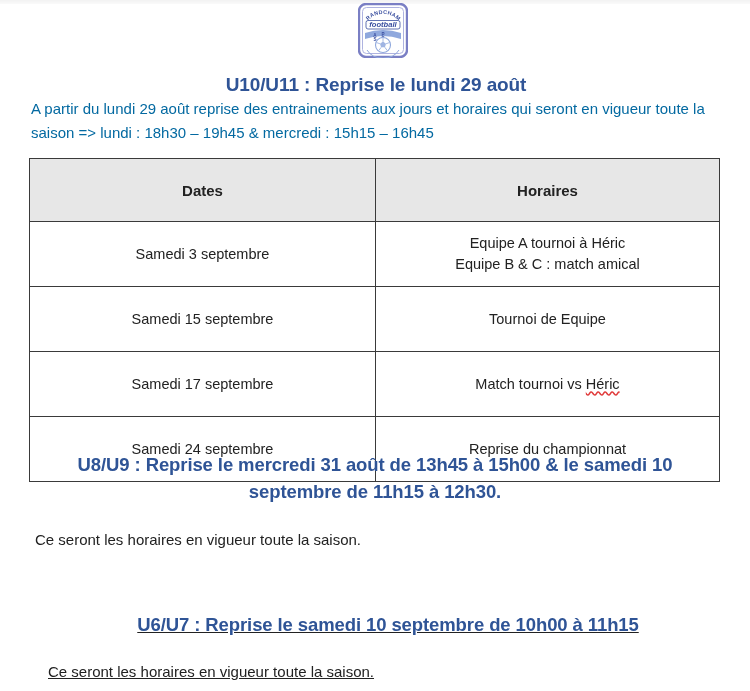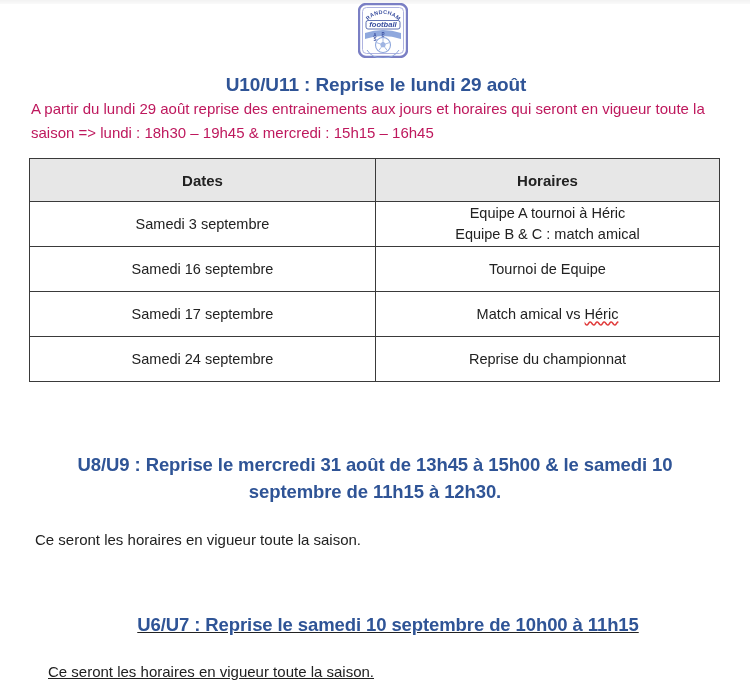--- a/index.html
+++ b/index.html
@@ -51,40 +51,40 @@
     width: 750px;
   }
 
   .intro {
     position: absolute;
     top: 97px;
     left: 31px;
     width: 690px;
     font-size: 15px;
     line-height: 24px;
-    color: #be185d;
+    color: #0369a1;
     text-align: left;
   }
 
   
   .sched-table {
     position: absolute;
     top: 158px;
     left: 29px;
     width: 690px;
     border-collapse: collapse;
     table-layout: fixed;
     font-size: 14.5px;
   }
   .sched-table th,
   .sched-table td {
     border: 1.5px solid #3a3a3a;
     text-align: center;
     vertical-align: middle;
-    padding: 0 6px;
+    padding: 10px 6px;
     color: #222222;
     font-weight: 400;
   }
   .sched-table th {
     background: #e7e7e7;
     font-weight: 700;
     height: 42px;
     font-size: 15px;
   }
   .sched-table td { height: 44px; line-height: 21px; }
@@ -179,26 +179,26 @@
   </thead>
   <tbody>
     <tr>
       <td>Samedi 3 septembre</td>
       <td>
         <span class="cell-line">Equipe A tournoi à Héric</span>
         <span class="cell-line">Equipe B &amp; C : match amical</span>
       </td>
     </tr>
     <tr>
-      <td>Samedi 16 septembre</td>
+      <td>Samedi 15 septembre</td>
       <td>Tournoi de Equipe</td>
     </tr>
     <tr>
       <td>Samedi 17 septembre</td>
-      <td><span>Match amical vs </span><span class="misspelled">Héric</span></td>
+      <td><span>Match tournoi vs </span><span class="misspelled">Héric</span></td>
     </tr>
     <tr>
       <td>Samedi 24 septembre</td>
       <td>Reprise du championnat</td>
     </tr>
   </tbody>
 </table>
 
 <div class="sec-u8">
   <div class="h-blue">U8/U9 : Reprise le mercredi 31 août de 13h45 à 15h00 &amp; le samedi 10 septembre de 11h15 à 12h30.</div>

